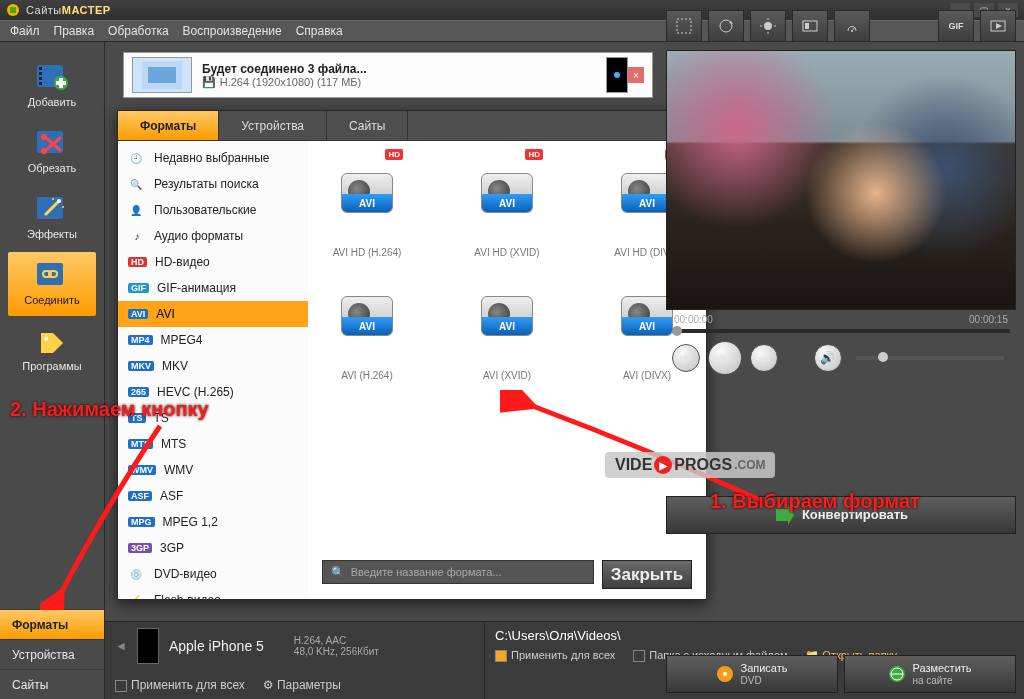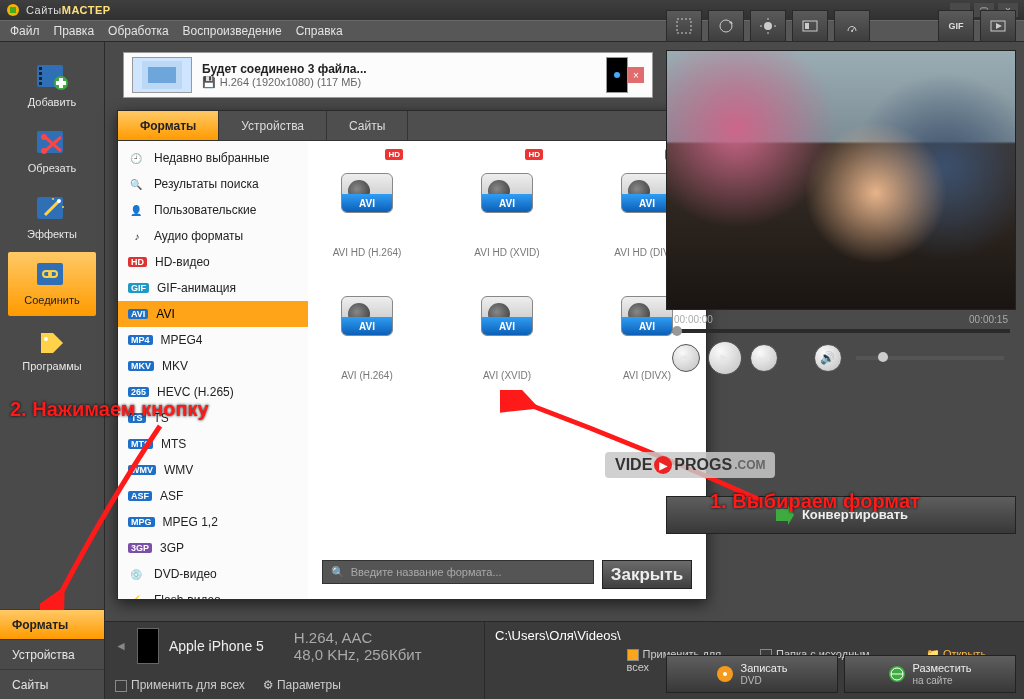--- a/index.html
+++ b/index.html
@@ -68,22 +68,22 @@
 .dlg-footer { position:absolute; bottom:10px; left:14px; right:14px; display:flex; gap:8px;}
 .search { flex:1; height:24px; background:#555; border:1px solid #333; color:#ccc; display:flex; align-items:center; gap:6px; padding:0 8px; font-size:11px;}
 .close-btn { width:90px; height:29px; background:linear-gradient(#6b6b6b,#3f3f3f); color:#eee; display:flex; align-items:center; justify-content:center; font-size:17px; border:1px solid #222; font-weight:bold;}
 
 
 .btm { position:absolute; left:0; right:0; bottom:0; height:78px; background:#3b3b3b; border-top:1px solid #282828; display:flex;}
 .btm-left { width:380px; padding:6px 10px; display:flex; align-items:center; gap:10px; border-right:1px solid #2a2a2a; flex-direction:row;}
 .dev-thumb{width:22px;height:36px;background:#000;border:1px solid #666;}
 .btm-texts{display:flex;flex-direction:column;}
 .btm-title{font-size:14px;color:#eee;}
-.btm-sub{font-size:15px;color:#aaa;}
-.btm-mid { flex:1; padding:6px 10px; display:flex; gap:6px; font-size:11px;}
+.btm-sub{font-size:10px;color:#aaa;}
+.btm-mid { flex:1; padding:6px 10px; display:flex; flex-direction:column; gap:6px; font-size:11px;}
 .path{color:#fff;font-size:13px;}
 .chk-row{display:flex;gap:18px;align-items:center;color:#ccc;}
 .chk{width:12px;height:12px;border:1px solid #888;display:inline-block;margin-right:4px;vertical-align:middle;}
 .chk.checked{background:#f9a61a;}
 
 
 .right { position:absolute; right:8px; top:8px; bottom:0; width:350px; display:flex; flex-direction:column; }
 .tool-row { height:36px; display:flex; gap:6px; align-items:center; margin-bottom:6px;}
 .tool-btn { width:36px;height:32px;background:linear-gradient(#5a5a5a,#3e3e3e);border:1px solid #2a2a2a;display:flex;align-items:center;justify-content:center;color:#ddd;}
 .preview { height:260px; background:#000; border:1px solid #222; position:relative; overflow:hidden;}

